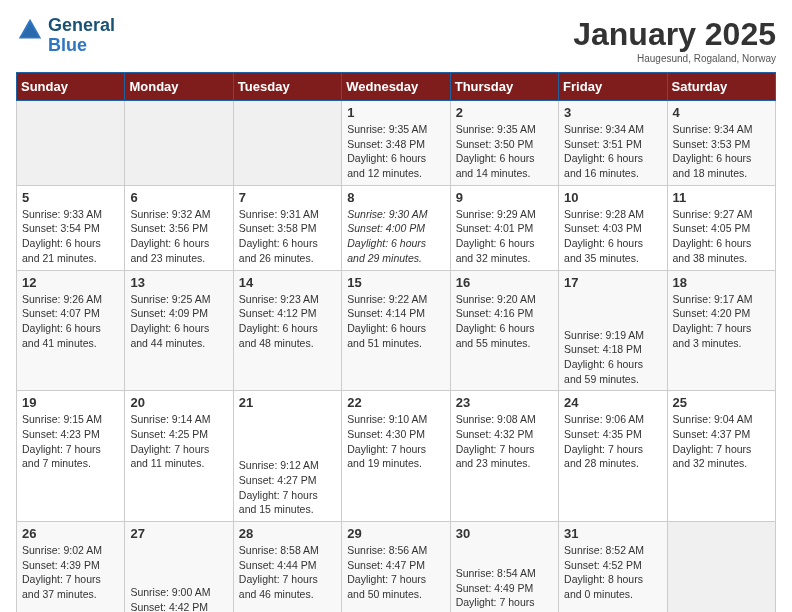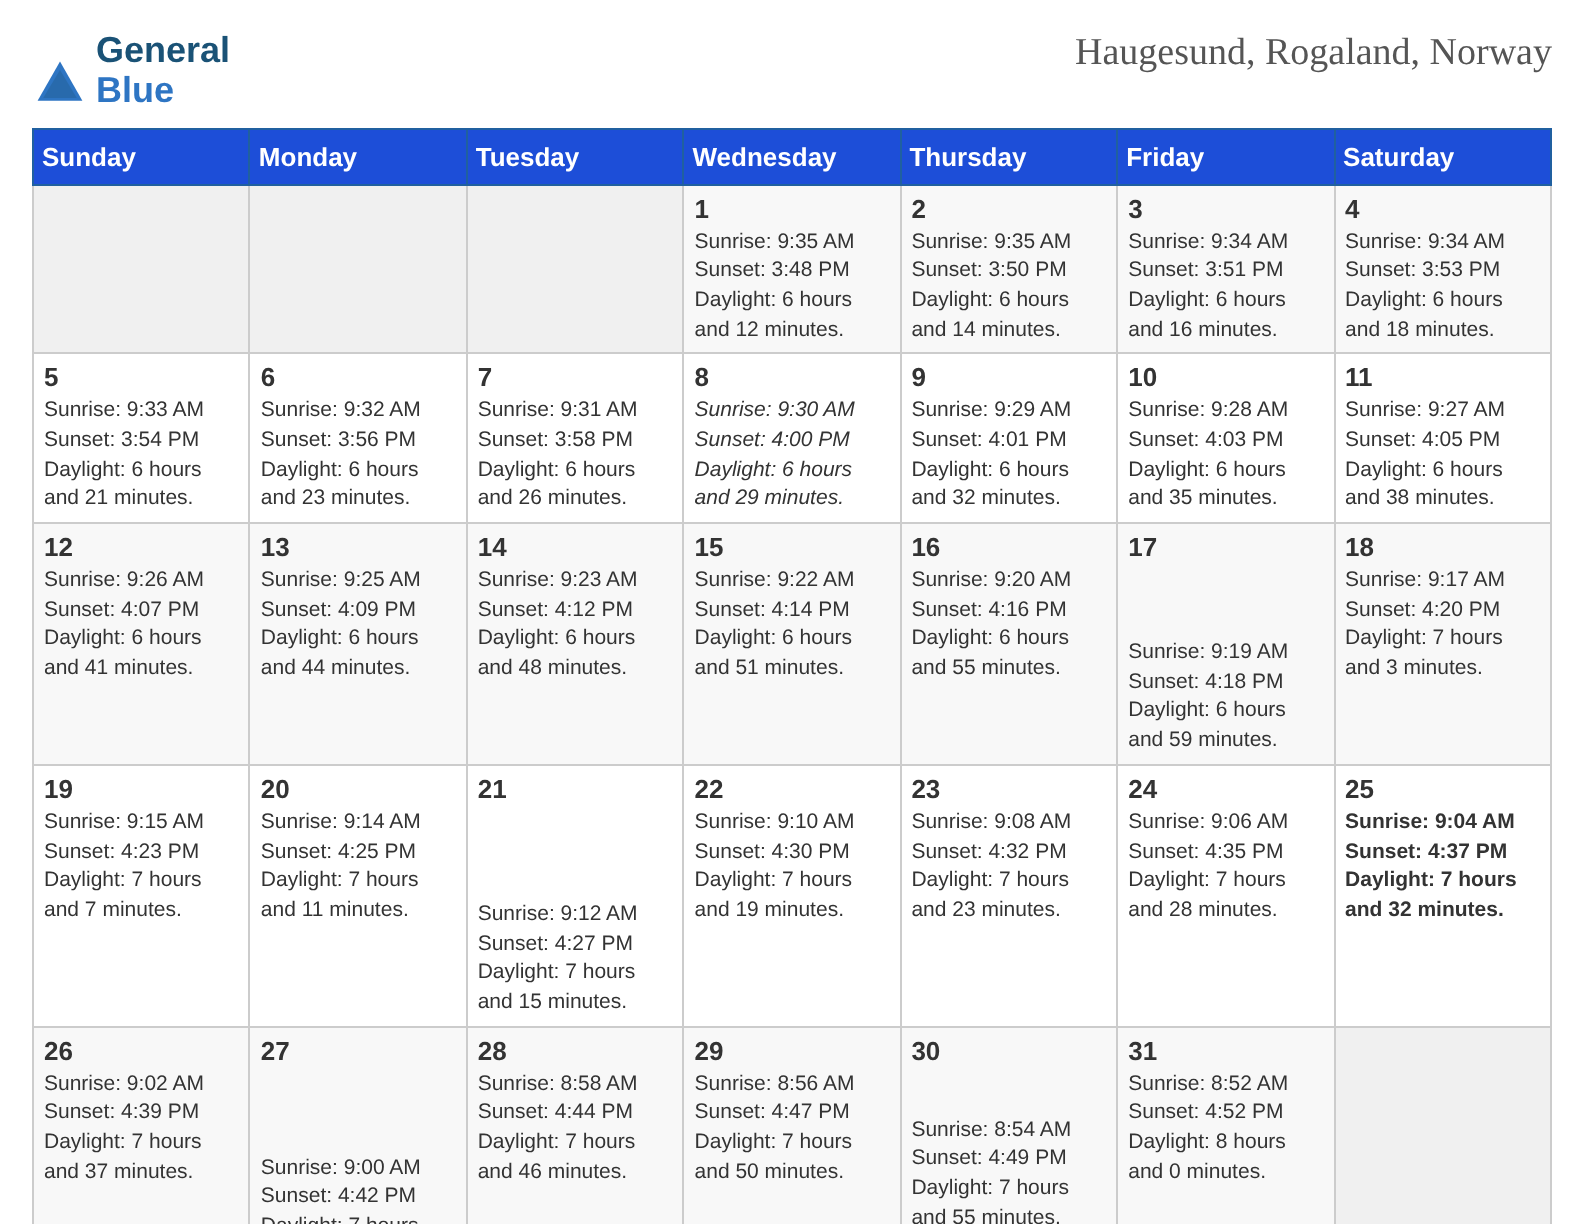--- a/index.html
+++ b/index.html
@@ -11,21 +11,21 @@
       padding: 16px;
     }
     .header {
       display: flex;
       justify-content: space-between;
       align-items: flex-start;
       margin-bottom: 8px;
     }
     .logo {
       display: flex;
-      align-items: flex-end;
+      align-items: flex-start;
       gap: 4px;
     }
     .logo-text {
       font-size: 18px;
       font-weight: bold;
       color: #1a5276;
       line-height: 1.1;
     }
     .logo-icon {
       width: 28px;
@@ -33,31 +33,30 @@
     }
     .title-block {
       text-align: right;
     }
     .month-title {
       font-size: 32px;
       font-weight: bold;
       color: #333;
     }
     .subtitle {
-      font-size: 19px;
+      font-size: 10px;
       color: #555;
-      font-family: Liberation Serif, serif;
     }
     .calendar {
       width: 100%;
       border-collapse: collapse;
       border: 1px solid #ccc;
     }
     .calendar th {
-      background: #1d4ed8;
+      background: #7f1d1d;
       color: #fff;
       font-size: 13px;
       font-weight: bold;
       padding: 6px 4px;
       text-align: left;
       border: 1px solid #2060a0;
     }
     .calendar td {
       vertical-align: top;
       border: 1px solid #ccc;
@@ -97,20 +96,21 @@
     <svg class="logo-icon" viewBox="0 0 40 40">
       <polygon points="20,4 36,32 4,32" fill="#2e75c3"></polygon>
       <polygon points="20,10 32,30 8,30" fill="#1a5276" opacity="0.3"></polygon>
     </svg>
     <div class="logo-text">
       <div>General</div>
       <div style="color:#2e75c3">Blue</div>
     </div>
   </div>
   <div class="title-block">
+    <div class="month-title">January 2025</div>
     <div class="subtitle">Haugesund, Rogaland, Norway</div>
   </div>
 </div>
 
 <table class="calendar">
   <thead>
     <tr>
     <th>Sunday</th>
         <th>Monday</th>
         <th>Tuesday</th>
@@ -294,21 +294,21 @@
         </td>
         <td>
           <span class="day-num">24</span>
           <div class="cell-info" style="white-space: pre-line;">Sunrise: 9:06 AM
 Sunset: 4:35 PM
 Daylight: 7 hours
 and 28 minutes.</div>
         </td>
         <td>
           <span class="day-num">25</span>
-          <div class="cell-info" style="white-space: pre-line; font-weight: bold;">Sunrise: 9:04 AM
+          <div class="cell-info" style="white-space: pre-line;">Sunrise: 9:04 AM
 Sunset: 4:37 PM
 Daylight: 7 hours
 and 32 minutes.</div>
         </td>
       </tr>
       <tr>
         <td>
           <span class="day-num">26</span>
           <div class="cell-info" style="white-space: pre-line;">Sunrise: 9:02 AM
 Sunset: 4:39 PM

